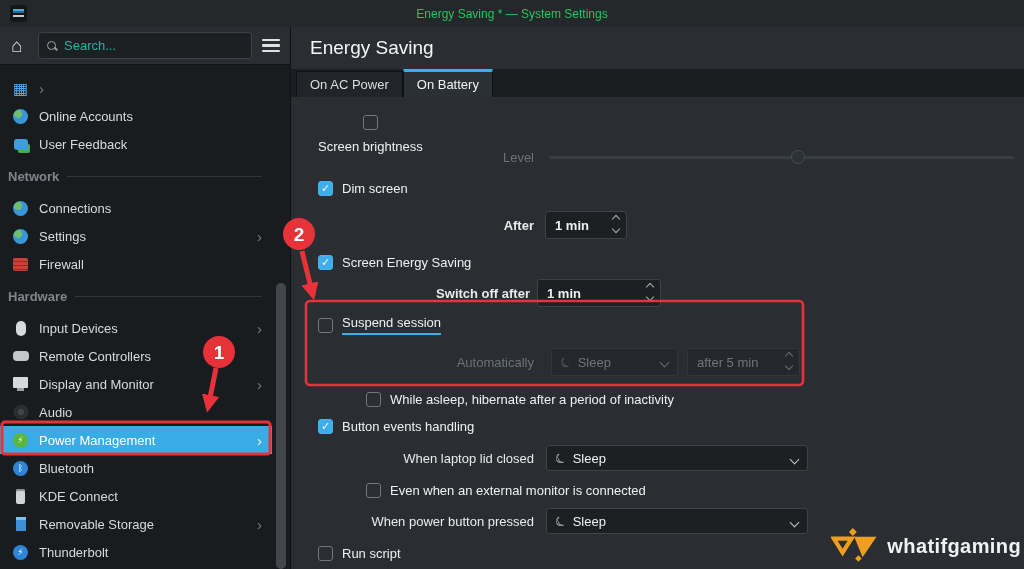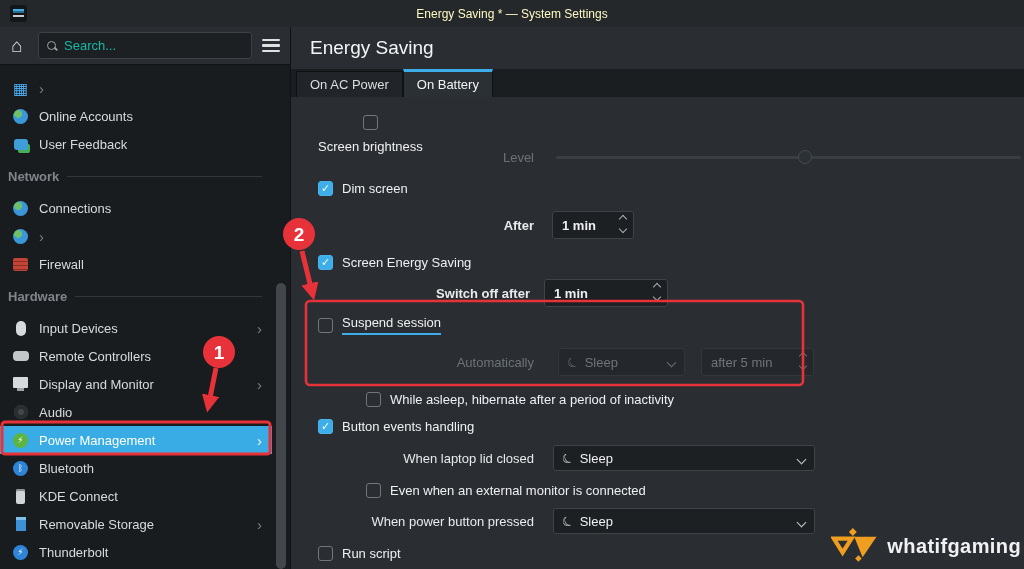--- a/index.html
+++ b/index.html
@@ -7,21 +7,21 @@
   body {
     position:relative; overflow:hidden;
     background:#2a2e33; color:#eff0f1;
     font-family:"Liberation Sans","DejaVu Sans",sans-serif; font-size:13px;
   }
   
   .titlebar{position:absolute;left:0;top:0;width:1024px;height:27px;background:#24282b;display:flex;align-items:center;justify-content:center;}
   .appicon{position:absolute;left:10px;top:5px;width:17px;height:17px;background:#14171a;border-radius:3px;}
   .appicon::before{content:"";position:absolute;left:3px;top:4px;width:11px;height:2px;background:#3daee9;box-shadow:0 2px 0 #2a6a8e;}
   .appicon::after{content:"";position:absolute;left:3px;top:10px;width:11px;height:2px;background:#c8ccd0;}
-  .titlebar .wtitle{color:#fef9c3;font-size:12px;}
+  .titlebar .wtitle{color:#22c55e;font-size:12px;}
   
   .sidebar{position:absolute;left:0;top:27px;width:290px;height:542px;background:#191c1f;}
   .toolbar{position:absolute;left:0;top:0;width:290px;height:38px;background:#2a2e32;border-bottom:1px solid #121417;display:flex;align-items:center;}
   .homeico{width:20px;height:20px;margin-left:7px;color:#d7d9db;font-size:19px;line-height:20px;text-align:center;}
   .searchbox{position:absolute;left:38px;top:5px;width:214px;height:27px;background:#1d2023;border:1px solid #3d4145;border-radius:3px;display:flex;align-items:center;padding:0 8px;gap:7px;}
   .magico{position:relative;width:10px;height:10px;flex:none;}
   .magico::before{content:"";position:absolute;left:0;top:0;width:7px;height:7px;border:1.5px solid #9ca0a3;border-radius:50%;}
   .magico::after{content:"";position:absolute;left:7px;top:7px;width:4px;height:1.5px;background:#9ca0a3;transform:rotate(45deg);}
   .searchph{color:#14b8a6;font-size:13px;}
   .hamb{position:absolute;right:10px;top:12px;width:18px;height:14px;}
@@ -52,21 +52,21 @@
   .scrollh{position:absolute;left:276px;top:256px;width:10px;height:286px;background:#43474b;border-radius:5px;}
   .vline{position:absolute;left:290px;top:27px;width:1px;height:542px;background:#101214;}
   
   .main{position:absolute;left:291px;top:27px;width:733px;height:542px;background:#2a2e33;}
   .mhead{height:42px;display:flex;align-items:center;padding-left:19px;}
   .mhead h1{font-size:19px;font-weight:normal;color:#f4f5f6;}
   .tabstrip{height:28px;background:#1b1e21;display:flex;align-items:flex-end;padding-left:5px;}
   .tab{height:26px;margin-top:2px;padding:0 13px;display:flex;align-items:center;background:#212428;border:1px solid #0f1113;border-bottom:none;color:#dcdedf;}
   .tab.active{height:28px;margin-top:0;background:#2b3034;border-top:3px solid #3daee9;color:#f2f3f4;}
   .content{position:relative;height:472px;}
-  .row{position:absolute;left:0;display:flex;align-items:center;gap:7px;}
+  .row{position:absolute;left:0;display:flex;align-items:center;}
   .labelcol{width:249px;text-align:right;padding-right:6px;color:#e8eaeb;}
   .dis{color:#6d7276 !important;}
   
   .cb{width:15px;height:15px;border:1px solid #73777a;border-radius:3px;background:transparent;flex:none;display:flex;align-items:center;justify-content:center;color:#fff;font-size:11px;}
   .cb.on{background:#3daee9;border-color:#4ab3ea;}
   .cbrow{gap:9px;height:24px;}
   .ul-accent{border-bottom:2px solid #3daee9;padding-bottom:3px;}
   
   .spin,.combo{height:28px;background:#1d2023;border:1px solid #3f4347;border-radius:3px;display:flex;align-items:center;color:#eff0f1;position:relative;}
   .spin{padding:0 22px 0 9px;}
@@ -137,20 +137,21 @@
     <div class="si">
       <span class="ic">
           <span class="ic-globe"></span>
         </span>
       <span class="lbl">Connections</span>
     </div>
     <div class="si">
       <span class="ic">
           <span class="ic-globe"></span>
         </span>
+      <span class="lbl">Settings</span>
       <span class="chev">›</span>
     </div>
     <div class="si">
       <span class="ic">
           <span class="ic-firewall"></span>
         </span>
       <span class="lbl">Firewall</span>
     </div>
     <div class="sec">
       <span>Hardware</span>

